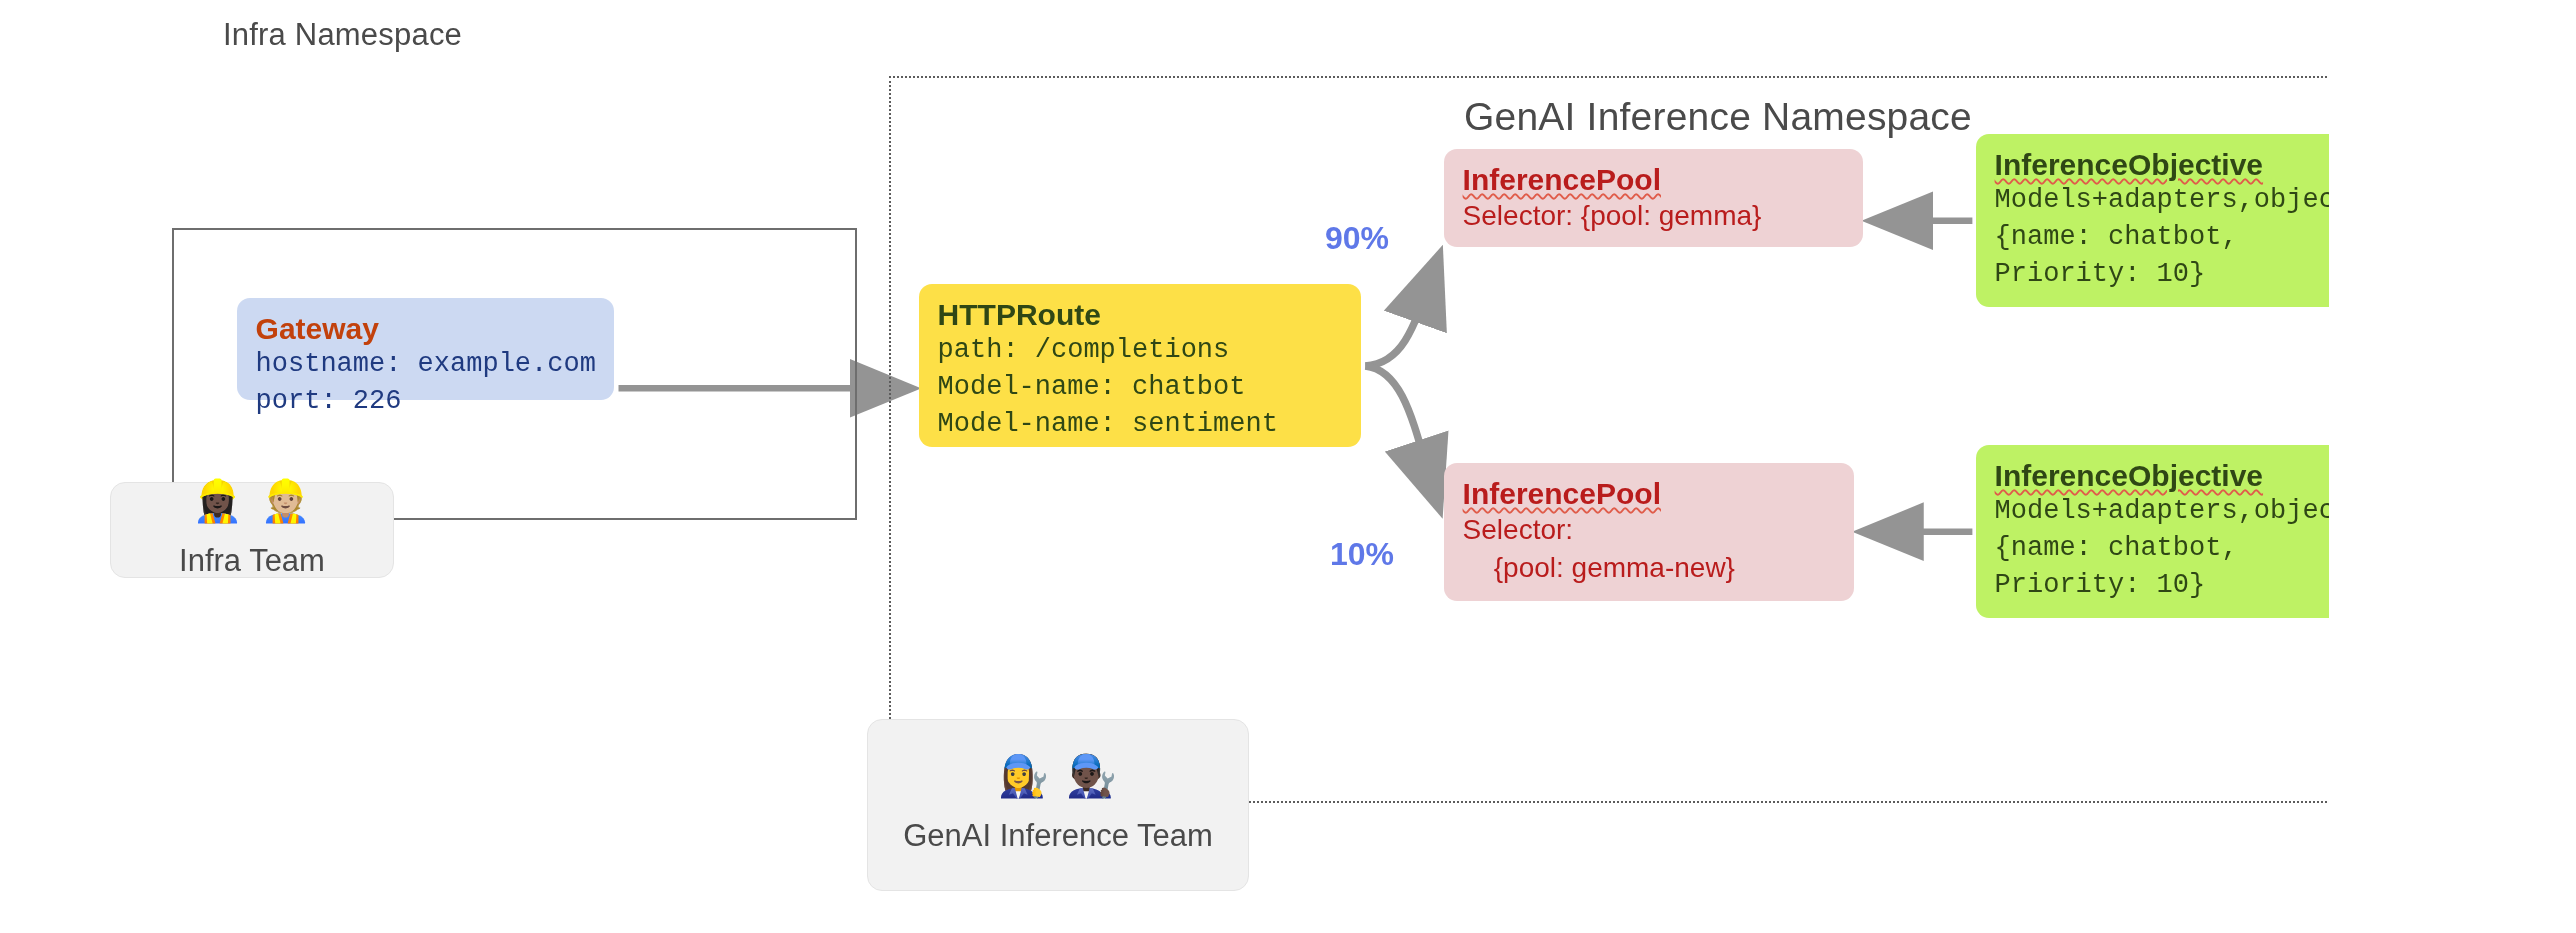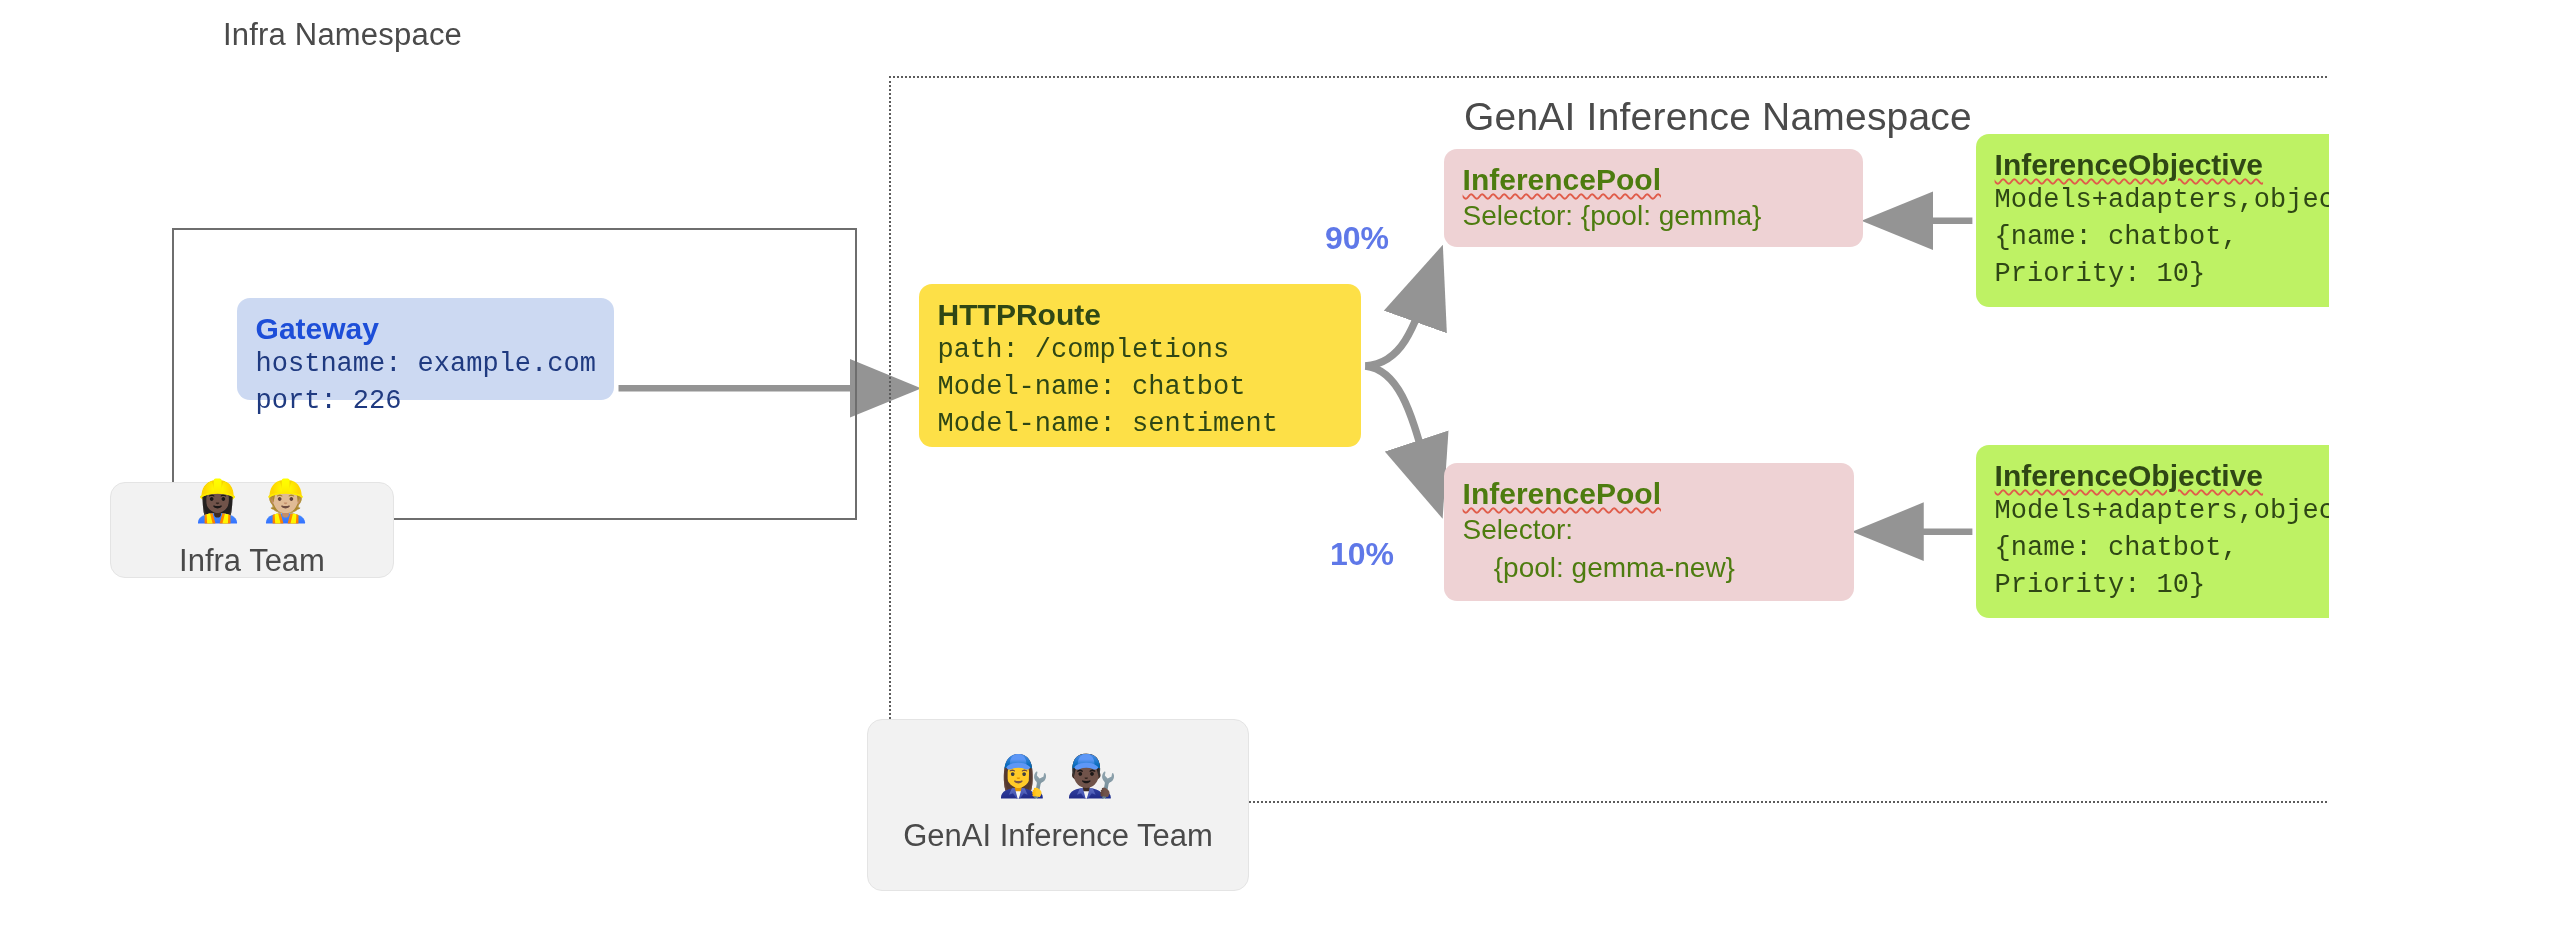--- a/index.html
+++ b/index.html
@@ -93,37 +93,37 @@
 
   
   .gateway {
     left: 237px;
     top: 298px;
     width: 377px;
     height: 102px;
     background: #ccd9f2;
     color: #1f3a80;
   }
-  .gateway .card-title { color: #1d4ed8; }
+  .gateway .card-title { color: #c2410c; }
 
   
   .httproute {
     left: 919px;
     top: 284px;
     width: 442px;
     height: 163px;
     background: #fde047;
     color: #2f4715;
   }
   .httproute .card-title { color: #2f4715; }
 
   
   .pool {
     background: #eed2d4;
-    color: #4d7c0f;
+    color: #b91c1c;
   }
   .pool-a {
     left: 1444px;
     top: 149px;
     width: 419px;
     height: 98px;
   }
   .pool-b {
     left: 1444px;
     top: 463px;

